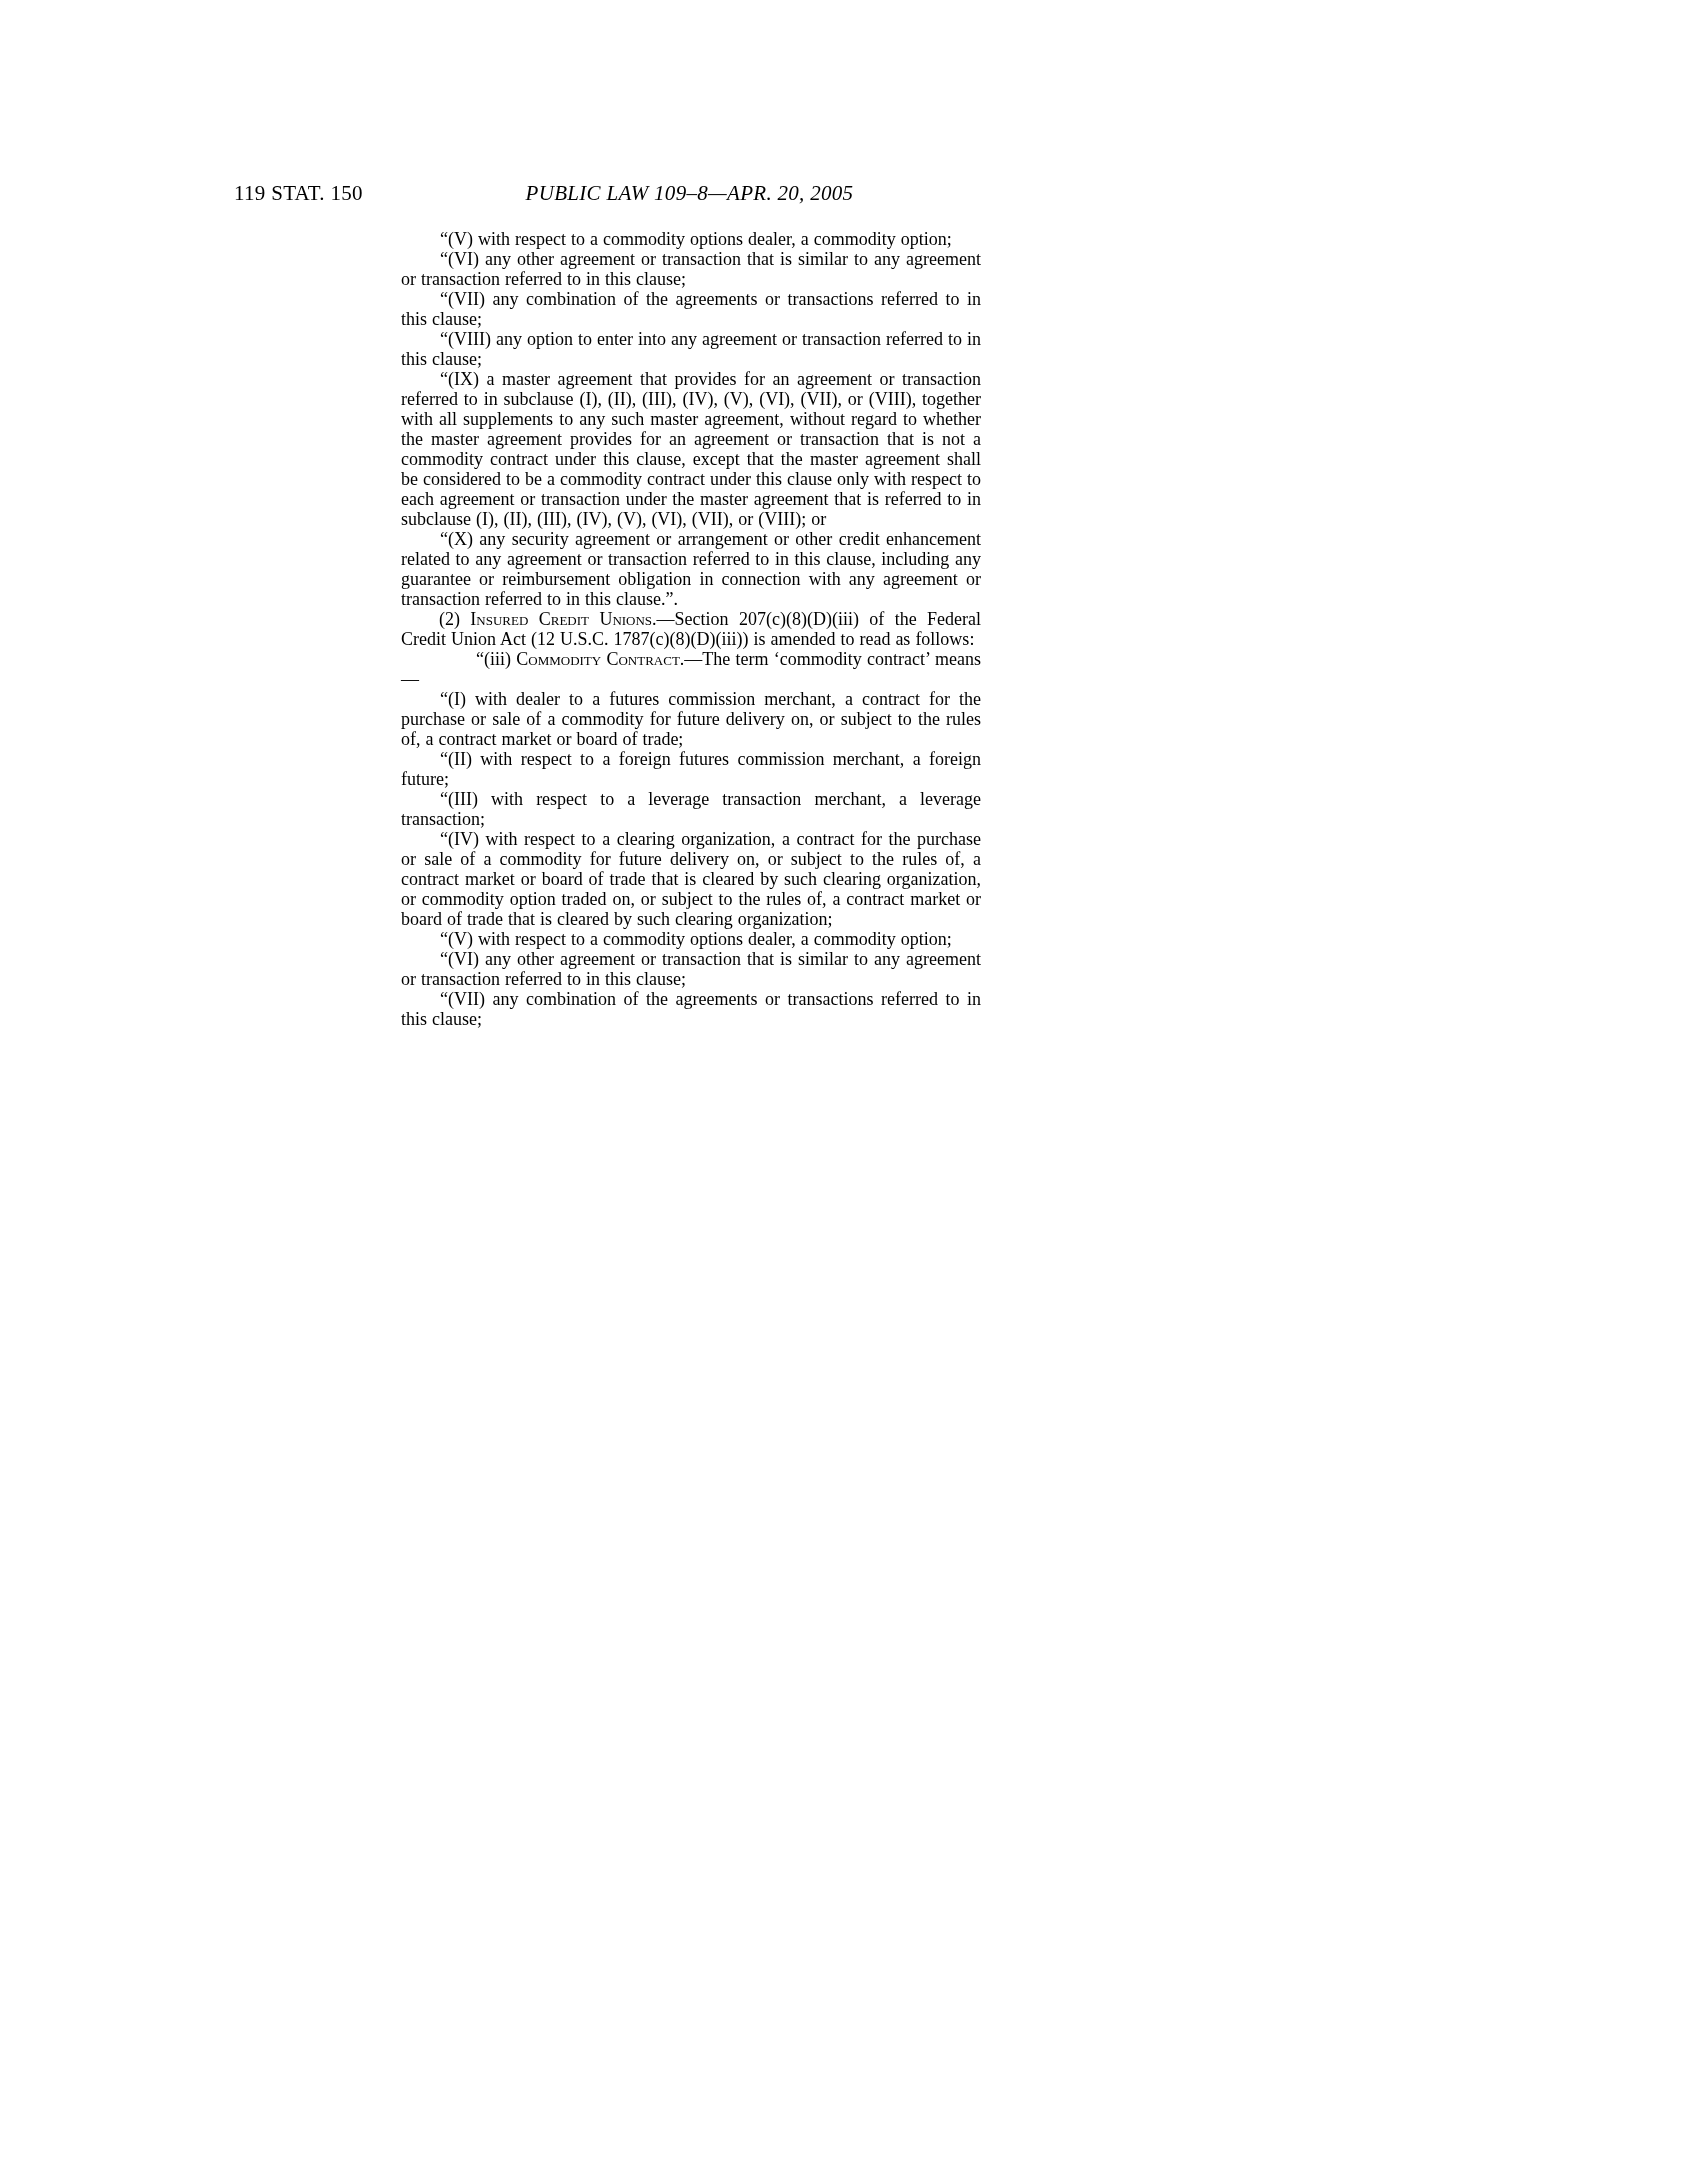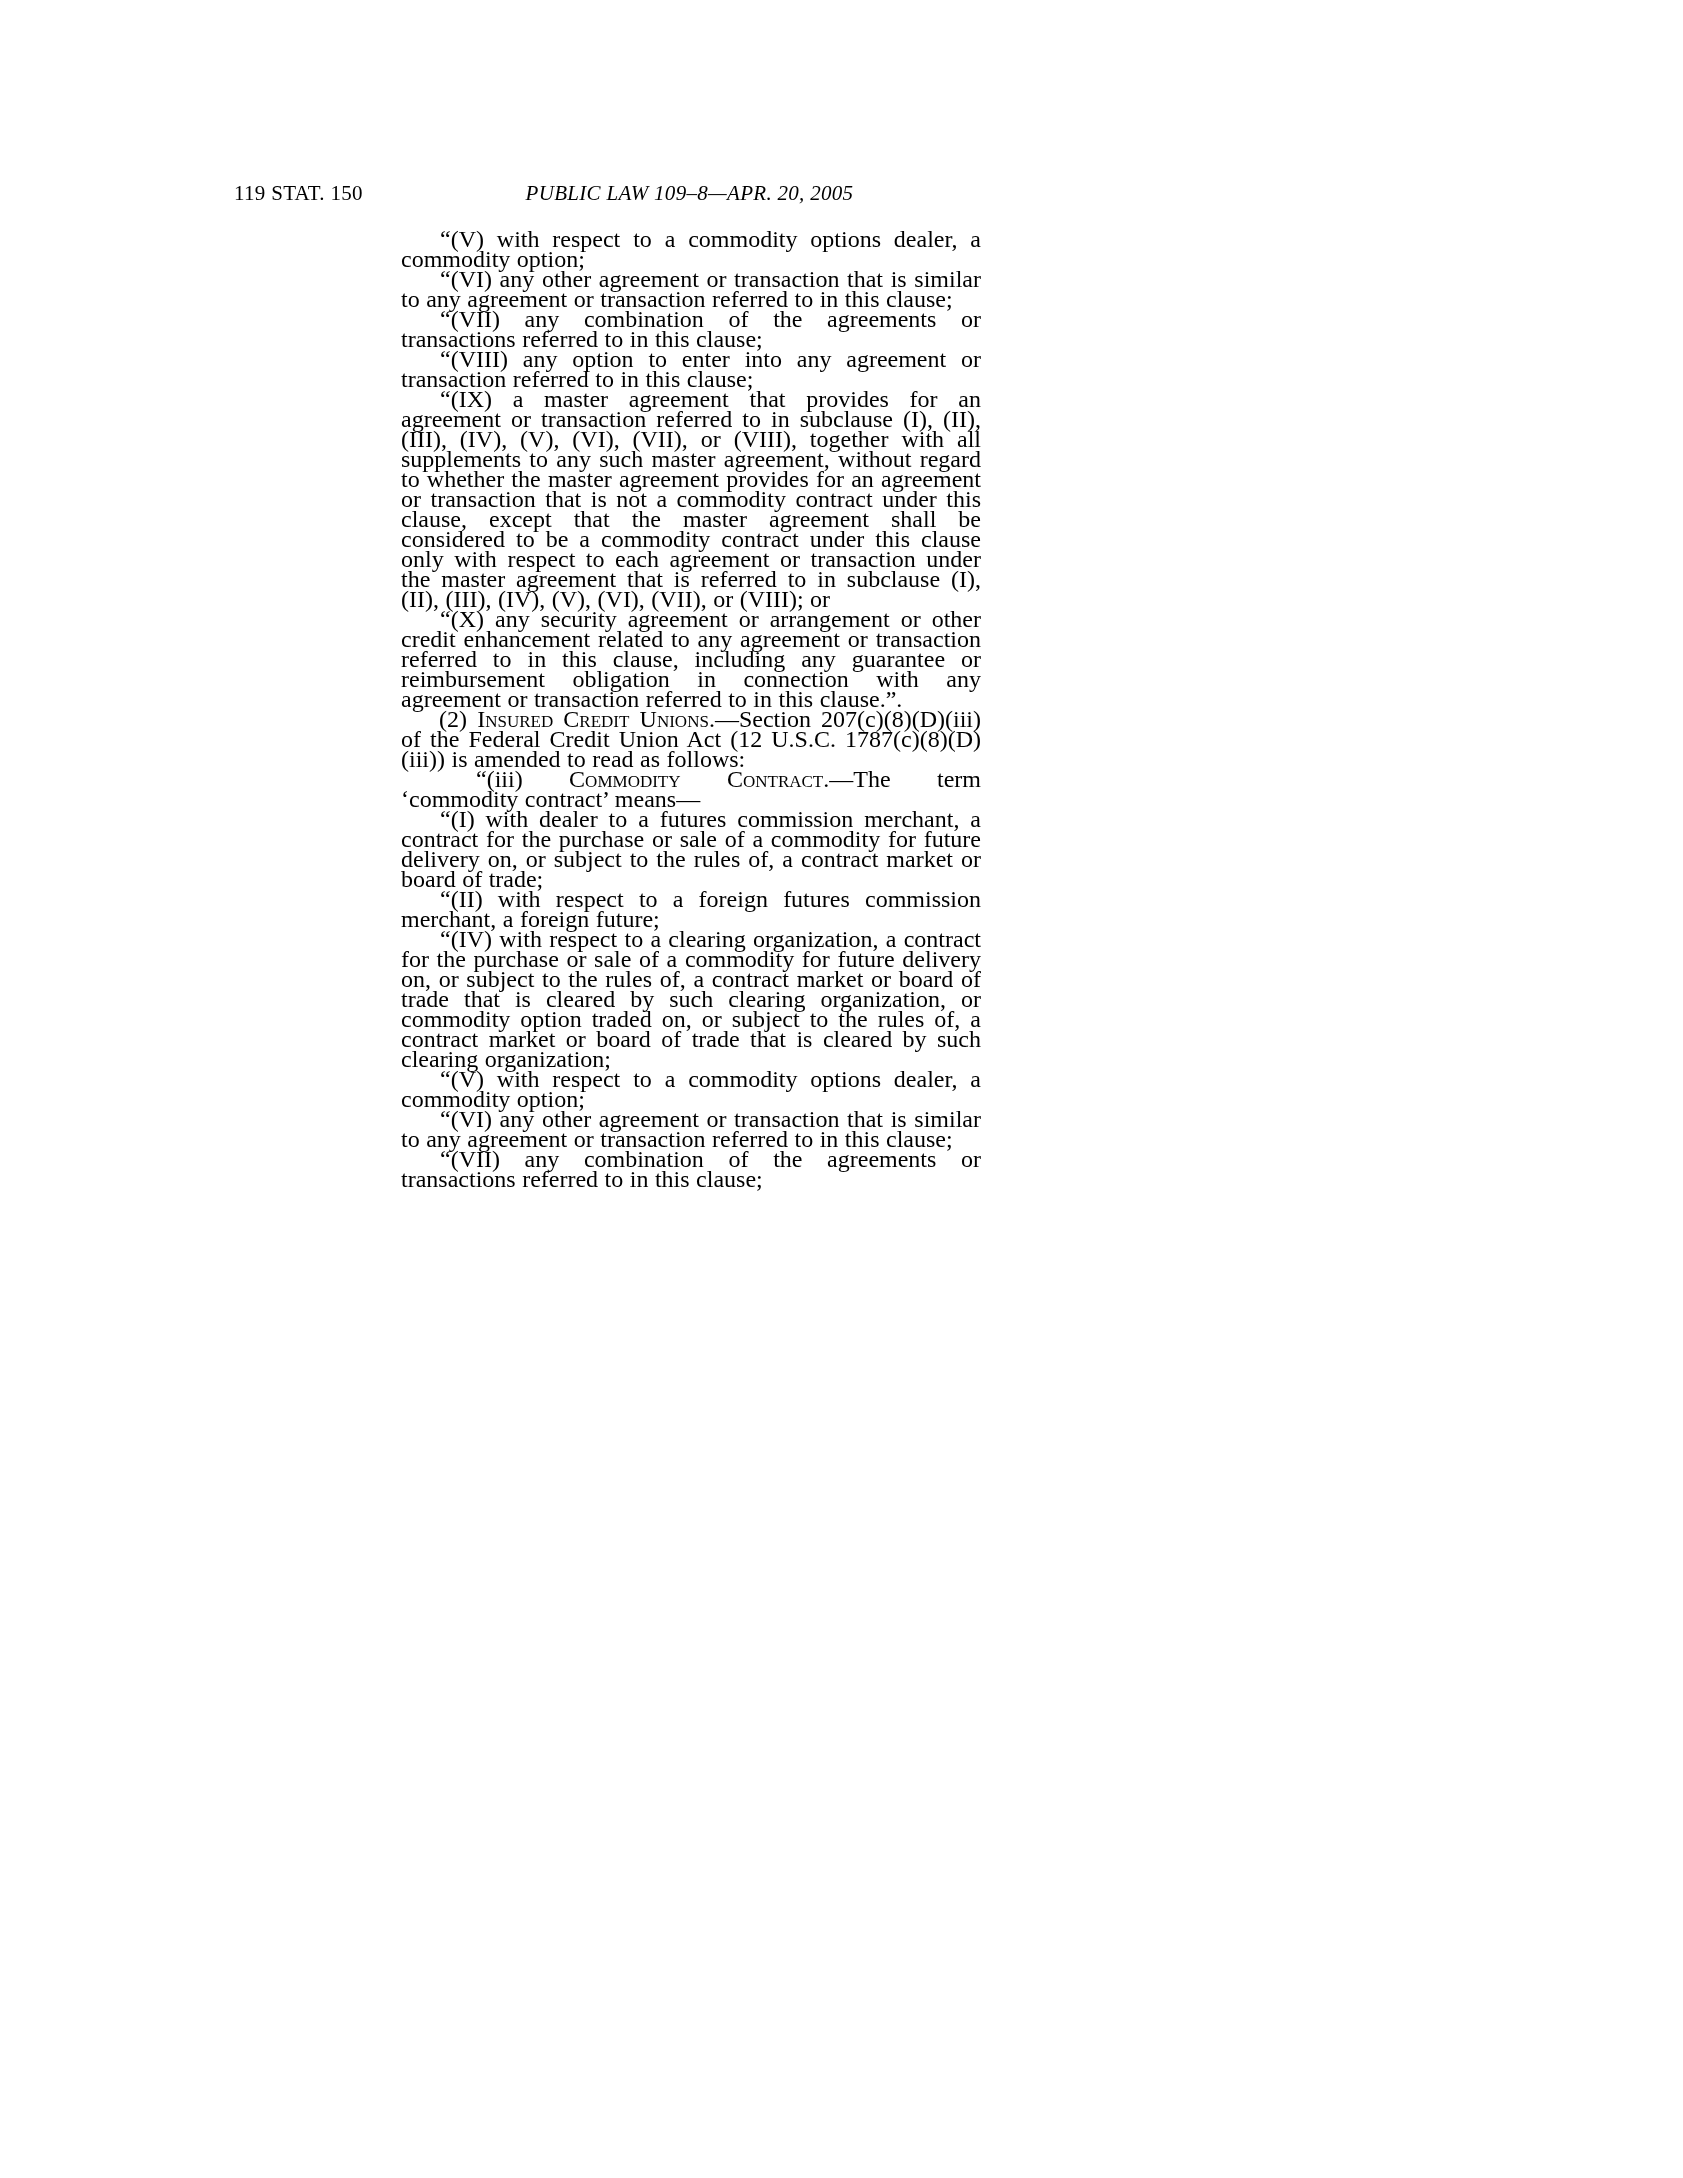--- a/index.html
+++ b/index.html
@@ -40,21 +40,21 @@
     font-size: 21px;
     letter-spacing: 0.3px;
     white-space: nowrap;
     font-style: italic;
   }
   .doc-body {
     position: absolute;
     left: 401px;
     top: 229px;
     width: 580px;
-    font-size: 24px;
+    font-size: 18px;
     line-height: 20px;
     text-align: justify;
     word-spacing: 0.5px;
   }
   p.para {
     margin: 0;
     padding: 0;
   }
   .ind0 { margin-left: 0;     text-indent: 38px; }
   .ind1 { margin-left: 75px;  text-indent: 75px; }
@@ -73,19 +73,20 @@
       <p class="para ind2"><span>“(V) with respect to a commodity options dealer, a commodity option;</span></p>
       <p class="para ind2"><span>“(VI) any other agreement or transaction that is similar to any agreement or transaction referred to in this clause;</span></p>
       <p class="para ind2"><span>“(VII) any combination of the agreements or transactions referred to in this clause;</span></p>
       <p class="para ind2"><span>“(VIII) any option to enter into any agreement or transaction referred to in this clause;</span></p>
       <p class="para ind2"><span>“(IX) a master agreement that provides for an agreement or transaction referred to in subclause (I), (II), (III), (IV), (V), (VI), (VII), or (VIII), together with all supplements to any such master agreement, without regard to whether the master agreement provides for an agreement or transaction that is not a commodity contract under this clause, except that the master agreement shall be considered to be a commodity contract under this clause only with respect to each agreement or transaction under the master agreement that is referred to in subclause (I), (II), (III), (IV), (V), (VI), (VII), or (VIII); or</span></p>
       <p class="para ind2"><span>“(X) any security agreement or arrangement or other credit enhancement related to any agreement or transaction referred to in this clause, including any guarantee or reimbursement obligation in connection with any agreement or transaction referred to in this clause.”.</span></p>
       <p class="para ind0"><span>(2) </span><span class="sc">Insured Credit Unions</span><span>.—Section 207(c)(8)(D)(iii) of the Federal Credit Union Act (12 U.S.C. 1787(c)(8)(D)(iii)) is amended to read as follows:</span></p>
       <p class="para ind1"><span>“(iii) </span><span class="sc">Commodity Contract</span><span>.—The term ‘commodity contract’ means—</span></p>
       <p class="para ind2"><span>“(I) with dealer to a futures commission merchant, a contract for the purchase or sale of a commodity for future delivery on, or subject to the rules of, a contract market or board of trade;</span></p>
       <p class="para ind2"><span>“(II) with respect to a foreign futures commission merchant, a foreign future;</span></p>
+      <p class="para ind2"><span>“(III) with respect to a leverage transaction merchant, a leverage transaction;</span></p>
       <p class="para ind2"><span>“(IV) with respect to a clearing organization, a contract for the purchase or sale of a commodity for future delivery on, or subject to the rules of, a contract market or board of trade that is cleared by such clearing organization, or commodity option traded on, or subject to the rules of, a contract market or board of trade that is cleared by such clearing organization;</span></p>
       <p class="para ind2"><span>“(V) with respect to a commodity options dealer, a commodity option;</span></p>
       <p class="para ind2"><span>“(VI) any other agreement or transaction that is similar to any agreement or transaction referred to in this clause;</span></p>
       <p class="para ind2"><span>“(VII) any combination of the agreements or transactions referred to in this clause;</span></p>
     </div>
 </div>
 
 
 </body></html>

